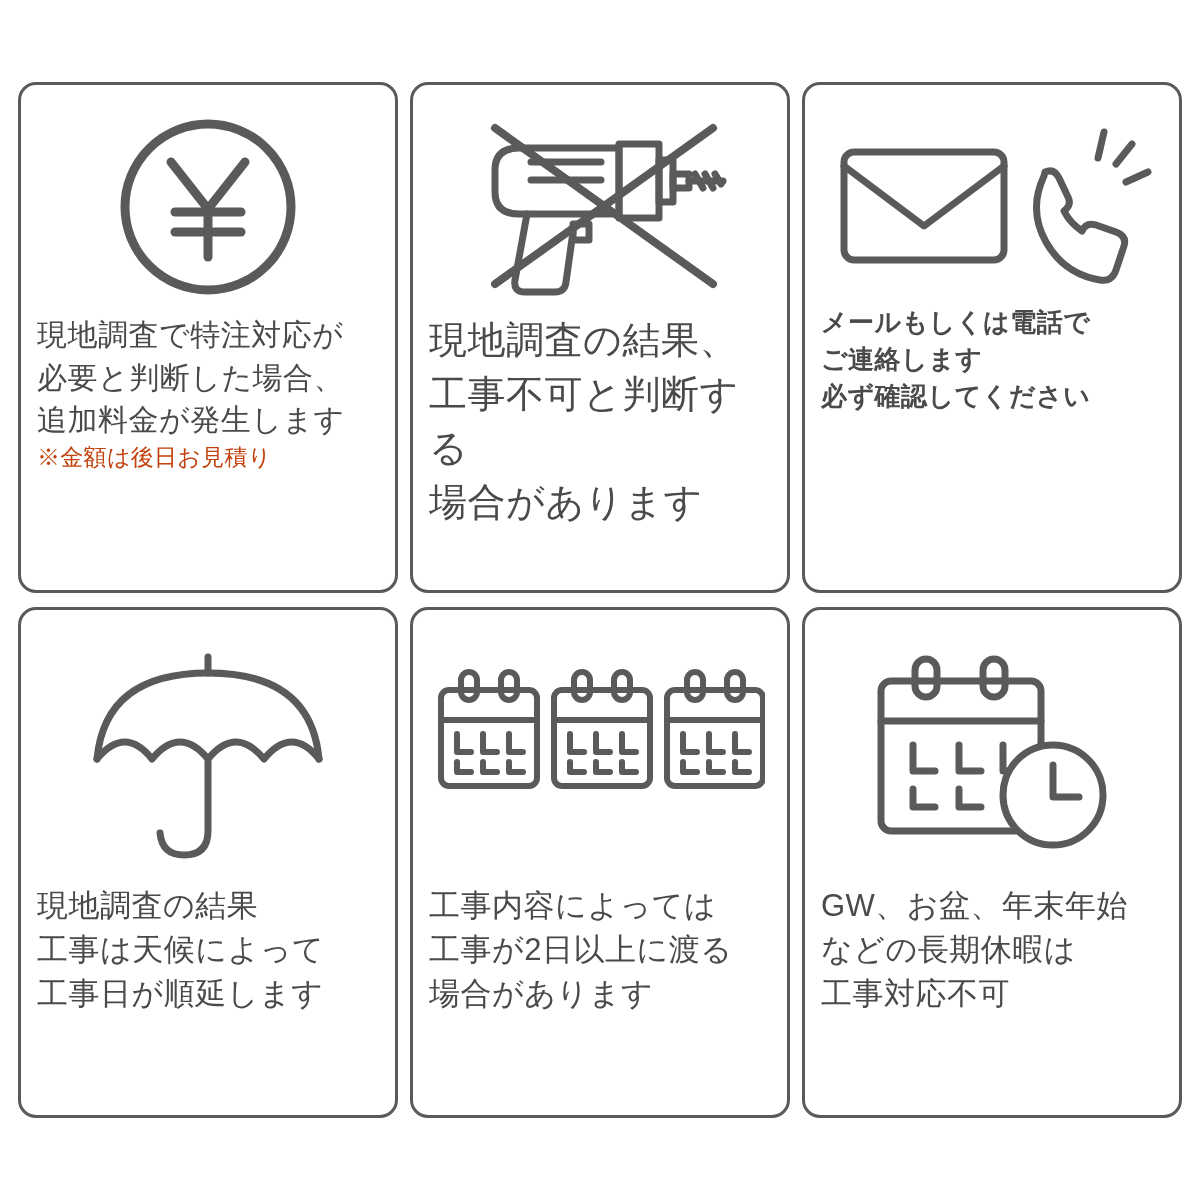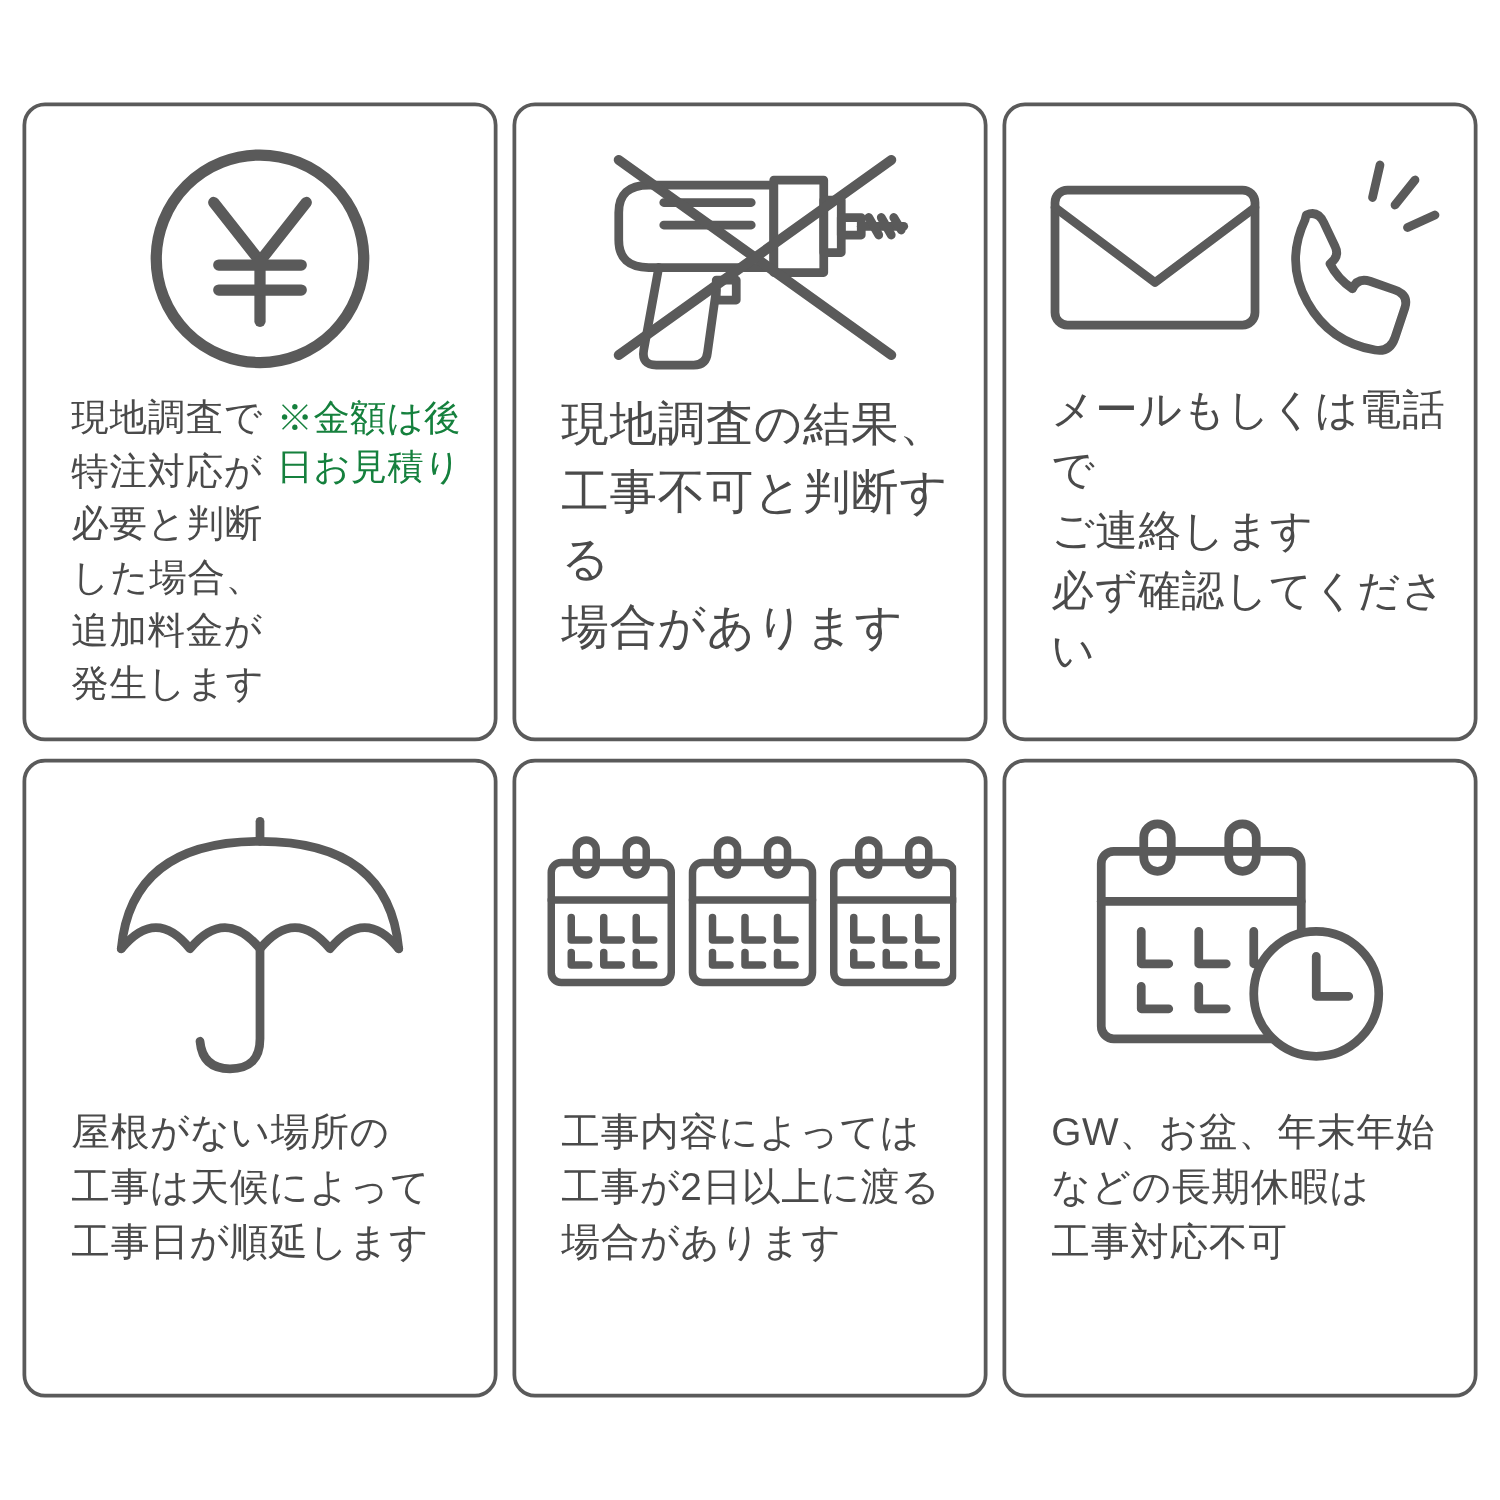--- a/index.html
+++ b/index.html
@@ -42,45 +42,45 @@
     align-items: center;
     justify-content: center;
     flex: 0 0 auto;
   }
   .icon-area svg {
     display: block;
   }
   .text-area {
     flex: 1 1 auto;
     display: flex;
-    flex-direction: row;
+    flex-direction: column;
     justify-content: flex-start;
-    margin-left: 20px;
   }
   .main-text {
     font-size: 31px;
     line-height: 1.42;
     color: #4a4a4a;
     letter-spacing: 0.5px;
     white-space: pre-line;
     font-weight: 400;
   }
   .note-text {
-    font-size: 29px;
+    font-size: 23px;
     line-height: 1.35;
-    color: #15803d;
+    color: #c2410c;
     letter-spacing: 0.3px;
     white-space: pre-line;
     margin-top: 2px;
+    font-family: Liberation Mono, monospace;
   }
   
   .card-1 .main-text { font-size: 30px; }
   .card-2 .main-text { font-size: 38px; }
   .card-3 .icon-area { height: 205px; }
-  .card-3 .main-text { font-size: 34px; }
+  .card-3 .main-text { font-size: 26px; font-weight: bold; }
   .card-4 .icon-area { height: 260px; }
   .card-5 .icon-area { height: 260px; }
   .card-6 .icon-area { height: 260px; }
   .card-4 .main-text,
   .card-5 .main-text,
   .card-6 .main-text { font-size: 31px; }
 </style>
 </head>
 <body>
 
@@ -158,21 +158,21 @@
   <div class="card card-4">
     <div class="icon-area">
       <svg width="250" height="230" viewBox="0 0 250 230" fill="none" stroke="#5a5a5a" stroke-width="7" stroke-linejoin="round" stroke-linecap="round">
         <path d="M125 18 v16"></path>
         <path d="M14 120 q8 -86 111 -86 q103 0 111 86"></path>
         <path d="M14 120 q28 -34 55 0 q28 -34 56 0 q28 -34 56 0 q28 -34 55 0"></path>
         <path d="M125 120 v72 q0 24 -24 24 q-22 0 -24 -22"></path>
       </svg>
     </div>
     <div class="text-area">
-      <div class="main-text">屋根がない場所の
+      <div class="main-text">現地調査の結果
 工事は天候によって
 工事日が順延します</div>
 
     </div>
   </div>
 
   <div class="card card-5">
     <div class="icon-area">
       <svg width="330" height="180" viewBox="0 0 330 180" fill="none" stroke="#5a5a5a" stroke-width="6" stroke-linejoin="round" stroke-linecap="round">
         <g>

